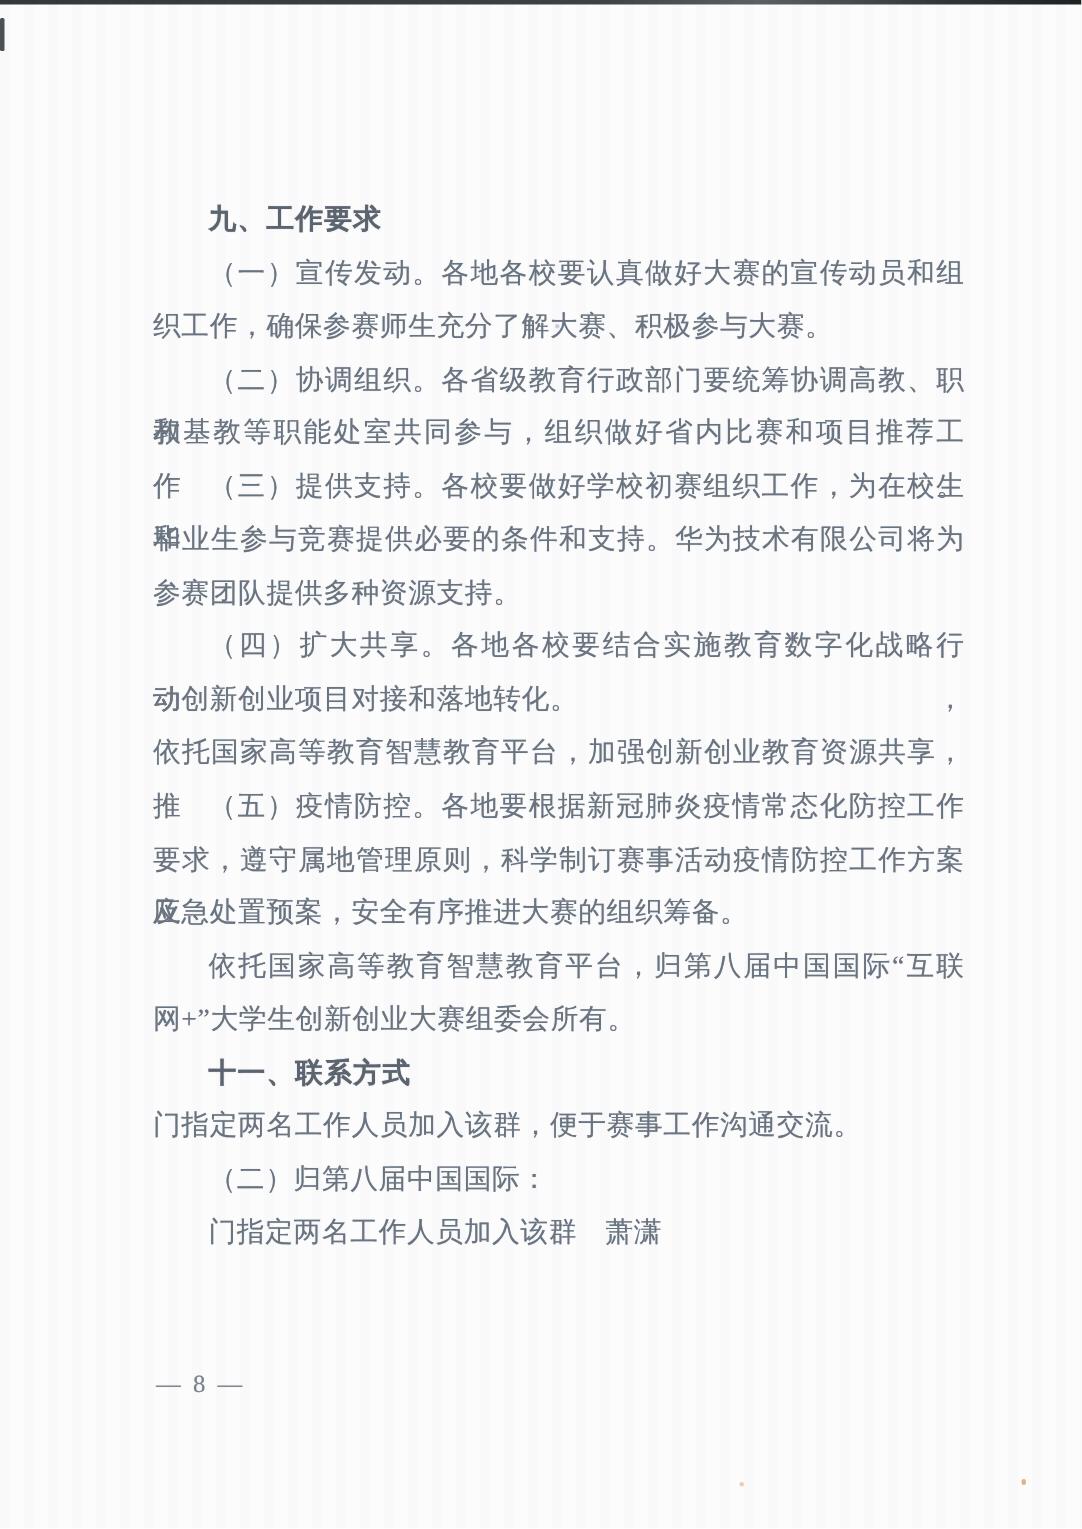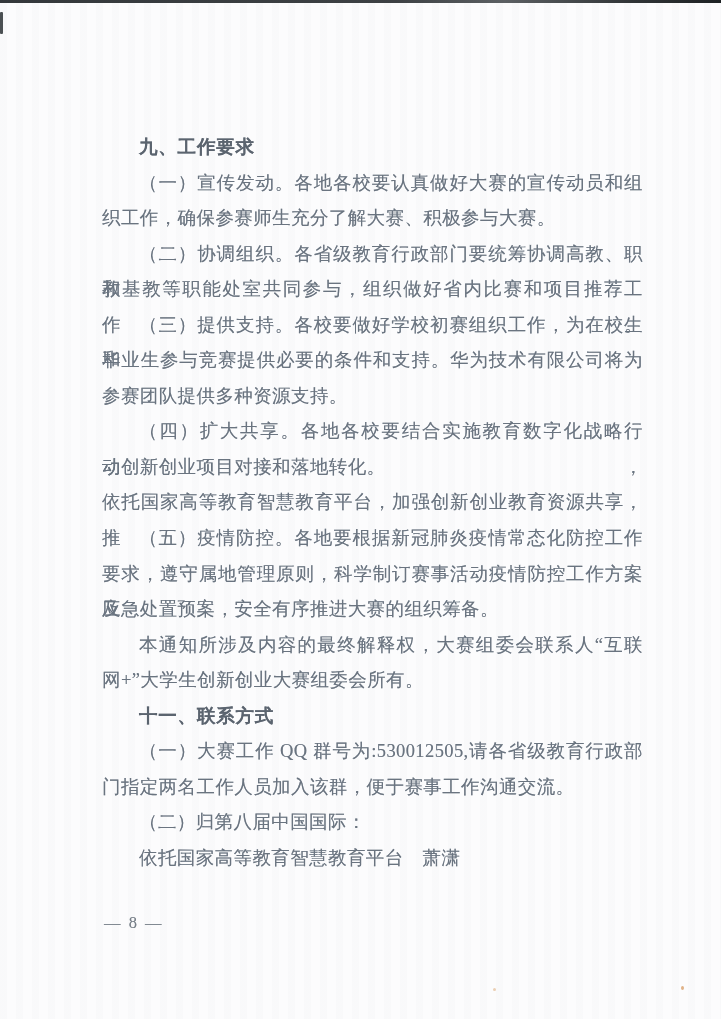--- a/index.html
+++ b/index.html
@@ -117,23 +117,22 @@
       <div class="line justify">和基教等职能处室共同参与，组织做好省内比赛和项目推荐工作。</div>
       <div class="line indent justify">（三）提供支持。各校要做好学校初赛组织工作，为在校生和</div>
       <div class="line justify">毕业生参与竞赛提供必要的条件和支持。华为技术有限公司将为</div>
       <div class="line">参赛团队提供多种资源支持。</div>
       <div class="line indent justify">（四）扩大共享。各地各校要结合实施教育数字化战略行动，</div>
       <div class="line">动创新创业项目对接和落地转化。</div>
       <div class="line justify">依托国家高等教育智慧教育平台，加强创新创业教育资源共享，推</div>
       <div class="line indent justify">（五）疫情防控。各地要根据新冠肺炎疫情常态化防控工作</div>
       <div class="line justify">要求，遵守属地管理原则，科学制订赛事活动疫情防控工作方案及</div>
       <div class="line">应急处置预案，安全有序推进大赛的组织筹备。</div>
-      <div class="line indent justify">本通知所涉及内容的最终解释权，大赛组委会联系人“互联</div>
+      <div class="line indent justify">依托国家高等教育智慧教育平台，归第八届中国国际“互联</div>
       <div class="line">网+”大学生创新创业大赛组委会所有。</div>
       <div class="line heading indent">十一、联系方式</div>
-      <div class="line indent justify">（一）大赛工作 QQ 群号为:530012505,请各省级教育行政部</div>
       <div class="line">门指定两名工作人员加入该群，便于赛事工作沟通交流。</div>
       <div class="line indent">（二）归第八届中国国际：</div>
-      <div class="line indent">依托国家高等教育智慧教育平台　萧潇</div>
+      <div class="line indent">门指定两名工作人员加入该群　萧潇</div>
     </div>
 
   <div class="page-number">— 8 —</div>
 </div>
 
 </body></html>

